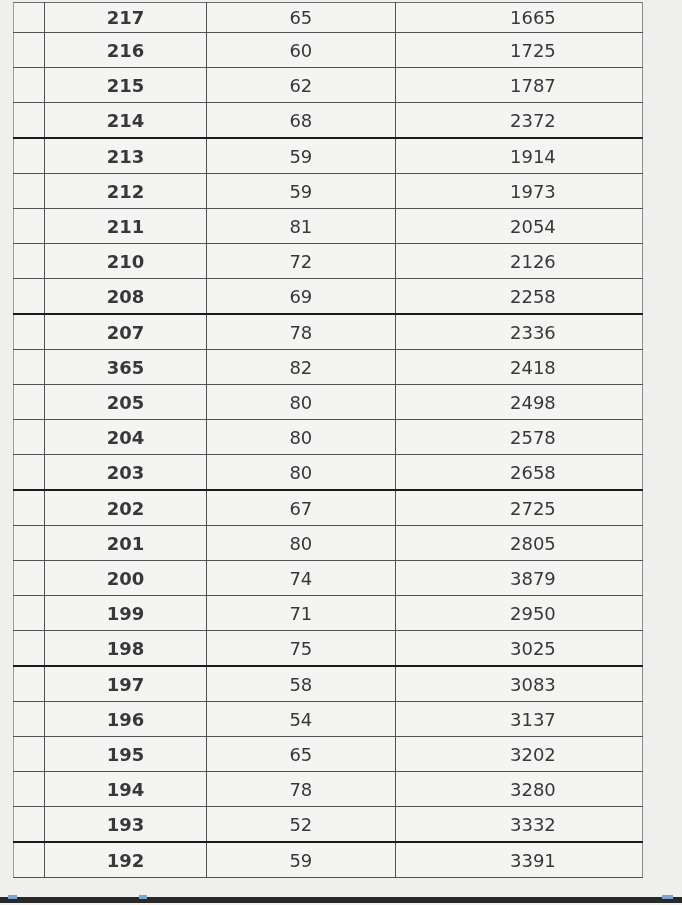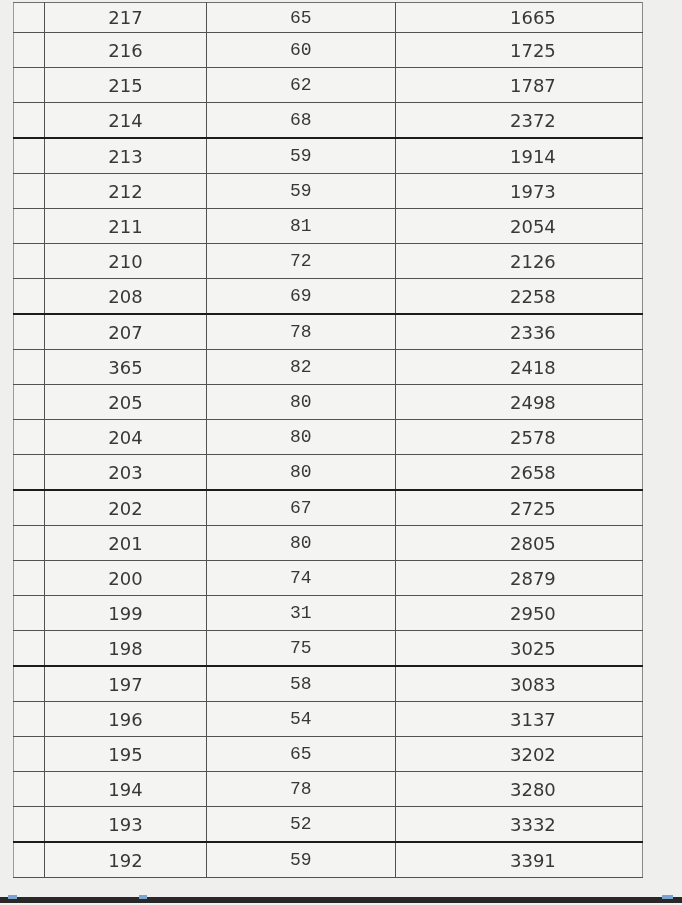--- a/index.html
+++ b/index.html
@@ -29,22 +29,22 @@
     overflow: hidden;
     white-space: nowrap;
   }
   
   .score-table tr:first-child td { height: 29px; border-top-color: #6e6e6e; }
   
   .score-table tr:nth-child(5n) td { border-top: 2px solid #1b1b1b; margin-top: 29px; }
   .score-table td:first-child { border-left-color: #9c9c9c; }
   .score-table td:last-child  { border-right-color: #8a8a8a; padding-left: 28px; }
   .col-a { width: 31px; }
-  .col-b { width: 161px; }
-  .col-c { width: 188px; font-family: Liberation Mono, monospace; }
+  .col-b { width: 161px; font-weight: bold; }
+  .col-c { width: 188px; }
   .col-d { width: 246px; }
   .bottom-bar {
     position: absolute;
     left: 0; top: 897px;
     width: 682px; height: 6px;
     background: #282828;
   }
   .bottom-light {
     position: absolute;
     left: 0; top: 903px;
@@ -165,26 +165,26 @@
       <tr>
       <td class="col-a"></td>
       <td class="col-b">201</td>
       <td class="col-c">80</td>
       <td class="col-d">2805</td>
     </tr>
       <tr>
       <td class="col-a"></td>
       <td class="col-b">200</td>
       <td class="col-c">74</td>
-      <td class="col-d">2879</td>
+      <td class="col-d">3879</td>
     </tr>
       <tr>
       <td class="col-a"></td>
       <td class="col-b">199</td>
-      <td class="col-c">31</td>
+      <td class="col-c">71</td>
       <td class="col-d">2950</td>
     </tr>
       <tr>
       <td class="col-a"></td>
       <td class="col-b">198</td>
       <td class="col-c">75</td>
       <td class="col-d">3025</td>
     </tr>
       <tr>
       <td class="col-a"></td>

